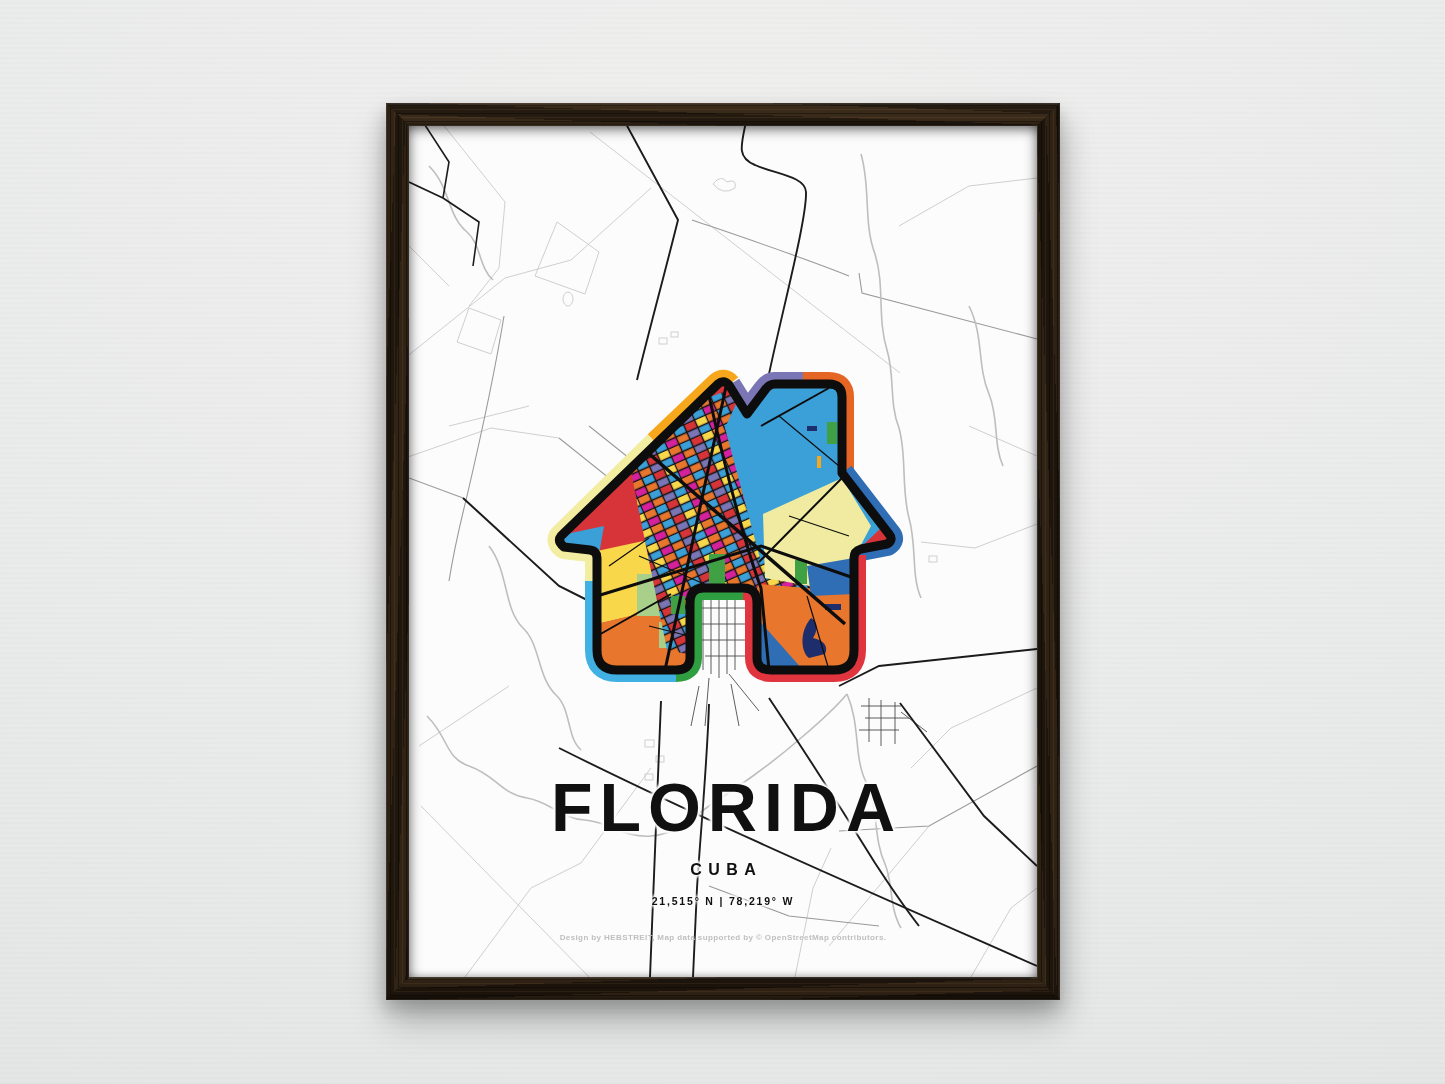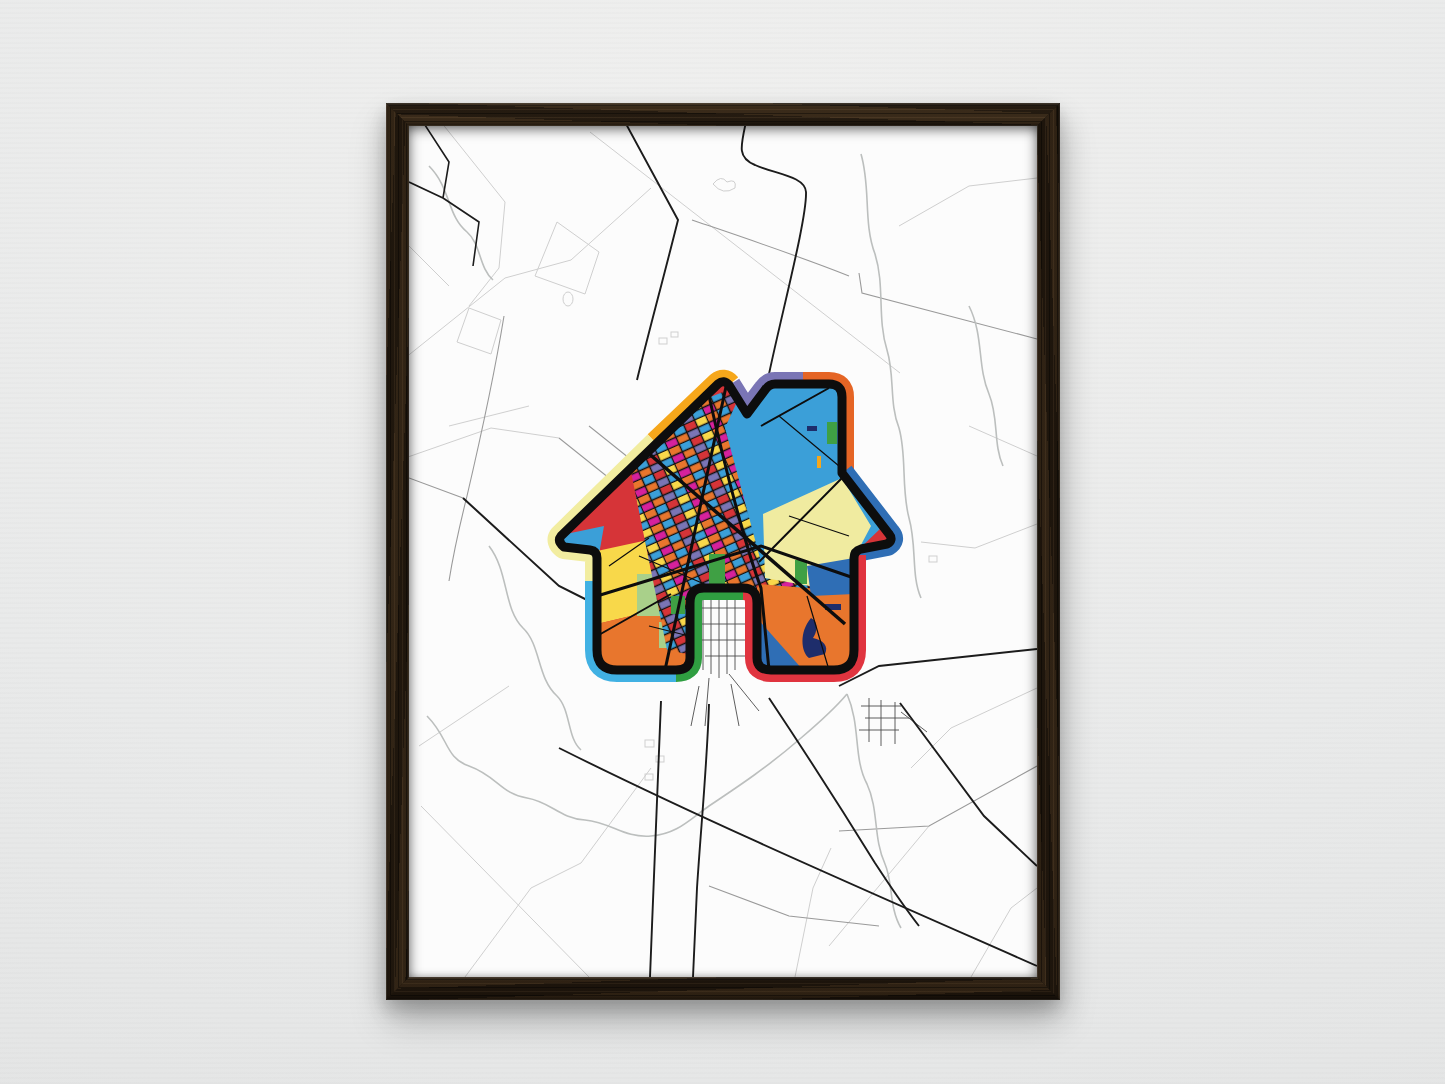--- a/index.html
+++ b/index.html
@@ -184,16 +184,22 @@
           <path d="M 188,470 L 352,420 L 445,452" stroke-width="3"></path>
           <path d="M 222,312 L 436,498" stroke-width="3.5"></path>
           <path d="M 188,510 L 262,468 M 350,436 L 433,352 M 352,300 L 420,262" stroke-width="2"></path>
           <path d="M 370,290 L 430,340 M 380,390 L 440,410 M 230,430 L 300,460 M 240,500 L 320,520 M 398,470 L 420,544 M 200,440 L 240,412" stroke-width="1.2"></path>
         </g>
       </g>
 
       <path fill="none" stroke-width="9" stroke-linejoin="round" d="M 338,288 L 356,264 Q 360,258 366,258 L 420,258 Q 433,258 433,271 L 433,347 L 480,408 Q 485,414 478,418 L 452,423 Q 445,425 445,432 L 445,524 Q 445,544 425,544 L 362,544 Q 348,544 348,532 L 348,477 Q 348,462 334,462 L 295,462 Q 281,462 281,477 L 281,532 Q 281,544 267,544 L 208,544 Q 188,544 188,524 L 188,432 Q 188,425 181,424 L 155,421 Q 148,415 152,410 L 309,258 Q 315,253 320,259 Z" stroke="#0D0D0D"></path>
     </svg>
 
+    <div class="text-stack">
+      <div class="map-title halo">FLORIDA</div>
+      <div class="map-subtitle halo">CUBA</div>
+      <div class="map-coords halo">21,515° N | 78,219° W</div>
+      <div class="map-credit">Design by HEBSTREIT, Map data supported by © OpenStreetMap contributors.</div>
+    </div>
 
     <div class="lip-shadow"></div>
   </div>
 </div>
 
 </body></html>

